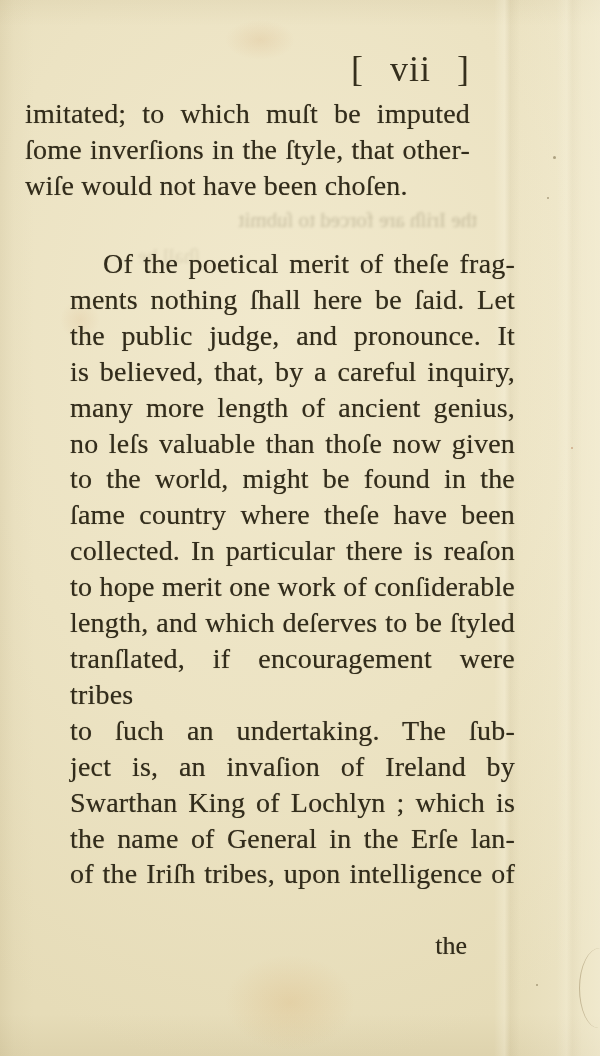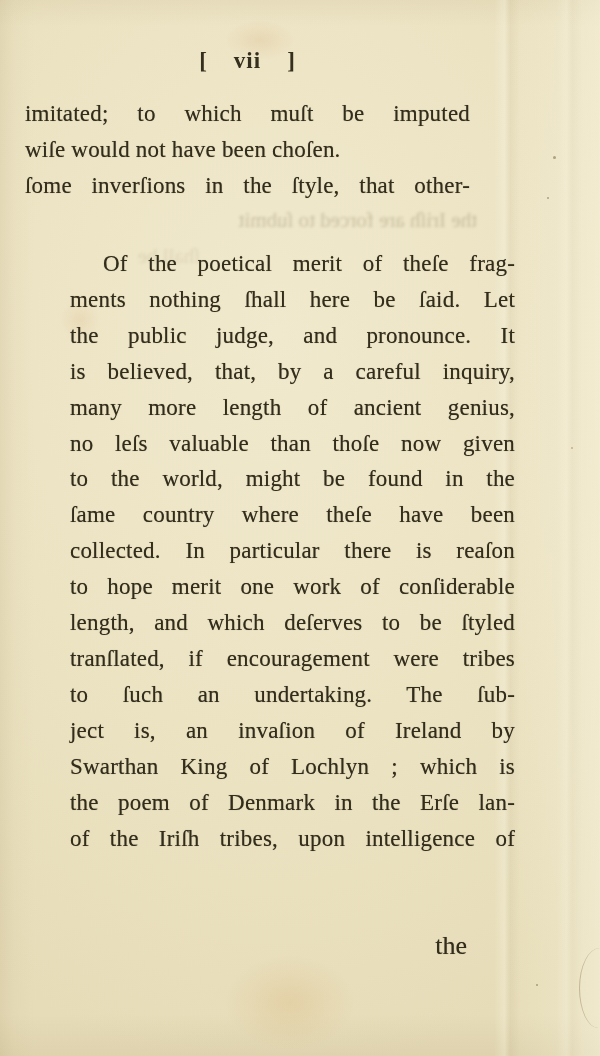--- a/index.html
+++ b/index.html
@@ -46,31 +46,30 @@
     position:absolute;left:292px;top:208px;width:185px;
     transform:scaleX(-1);
     font-size:21px;color:#6d6344;opacity:0.30;
     filter:blur(1.4px);
     white-space:nowrap;
   }
   .ghost2{left:60px;top:244px;width:140px;opacity:0.14;}
 
   .folio{
     position:absolute;left:25px;top:48px;width:445px;
-    text-align:center;font-size:23px;letter-spacing:1px;
+    text-align:right;font-size:36px;letter-spacing:1px;
     color:#352f1d;
-    font-weight:bold;
   }
   .folio .gap{display:inline-block;width:26px;}
 
   .textcol{position:absolute;left:25px;width:445px;}
   .p1{top:96px;}
   .p2{top:246px;margin-left:45px;}
   .line{
-    font-size:23px;line-height:35.9px;
+    font-size:28px;line-height:35.9px;
     text-align:justify;text-align-last:justify;
     letter-spacing:0.2px;
     text-shadow:0 0 0.7px rgba(50,44,27,0.55);
     white-space:normal;
   }
   .line.short{text-align-last:left;}
   .line.indent{text-indent:33px;}
   .catchword{
     position:absolute;left:25px;top:931px;width:442px;
     font-size:26px;text-align:right;
@@ -95,39 +94,39 @@
 
   <div class="ghost">the Iriſh are forced to ſubmit</div>
   <div class="ghost ghost2">ſhall be</div>
 
   <div class="folio">
     <span>[</span><span class="gap"></span><span>vii</span><span class="gap"></span><span>]</span>
   </div>
 
   <div class="textcol p1">
     <div class="line">imitated; to which muſt be imputed</div>
+    <div class="line">ſome inverſions in the ſtyle, that other-</div>
     <div class="line short">wiſe would not have been choſen.</div>
-    <div class="line">ſome inverſions in the ſtyle, that other-</div>
   </div>
 
   <div class="textcol p2">
     <div class="line indent">Of the poetical merit of theſe frag-</div>
     <div class="line">ments nothing ſhall here be ſaid.  Let</div>
     <div class="line">the public judge, and pronounce.  It</div>
     <div class="line">is believed, that, by a careful inquiry,</div>
     <div class="line">many more length of ancient genius,</div>
     <div class="line">no leſs valuable than thoſe now given</div>
     <div class="line">to the world, might be found in the</div>
     <div class="line">ſame country where theſe have been</div>
     <div class="line">collected.  In particular there is reaſon</div>
     <div class="line">to hope merit one work of conſiderable</div>
     <div class="line">length, and which deſerves to be ſtyled</div>
     <div class="line">tranſlated, if encouragement were tribes</div>
     <div class="line">to ſuch an undertaking.  The ſub-</div>
     <div class="line">ject is, an invaſion of Ireland by</div>
     <div class="line">Swarthan King of Lochlyn ;  which is</div>
-    <div class="line">the poem of Denmark in the Erſe lan-</div>
+    <div class="line">the name of General in the Erſe lan-</div>
     <div class="line">of the Iriſh tribes, upon intelligence of</div>
   </div>
 
   <div class="catchword">the</div>
 
 </div>
 
 </body></html>

